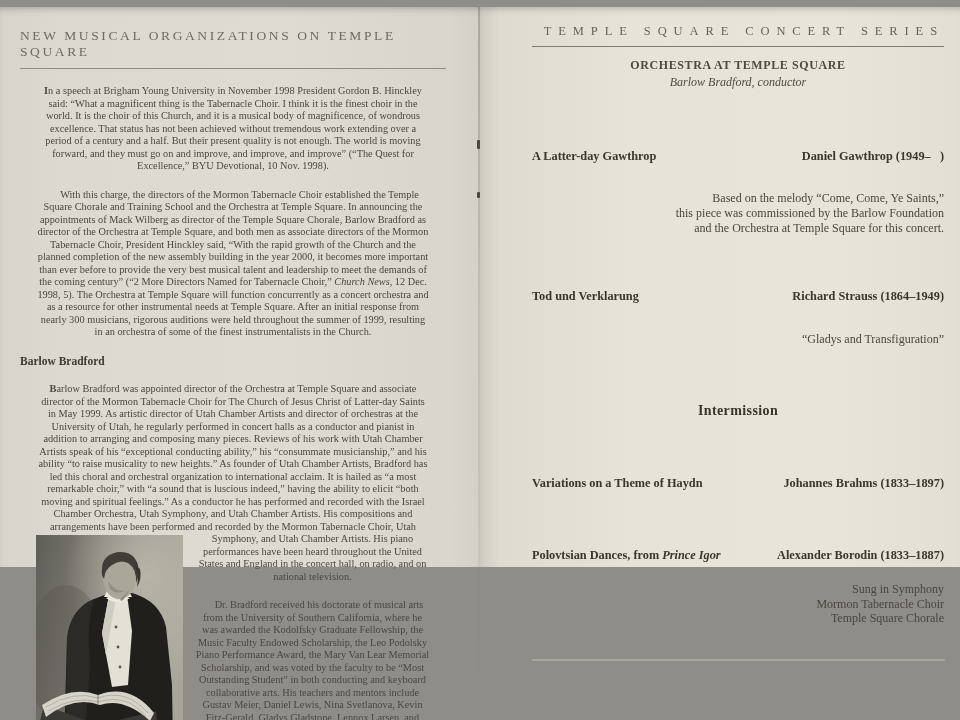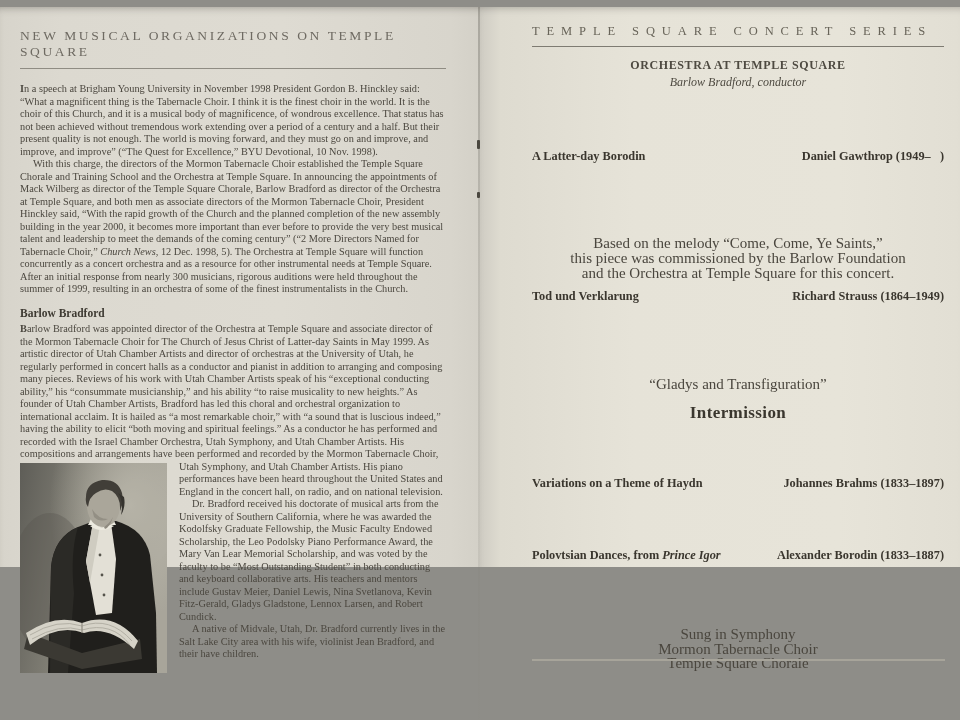--- a/index.html
+++ b/index.html
@@ -29,51 +29,51 @@
   .staple-2{top:185px;height:6px;}
 
   
   .left-content{position:absolute;left:20px;top:21px;width:426px;}
   .left-heading{
     margin:0 0 14px 0;padding:0 0 8px 0;
     font-size:13.5px;font-weight:normal;letter-spacing:2.6px;
     color:#6e6a62;border-bottom:1px solid #8f8c83;
   }
   .body-text{font-size:10.3px;line-height:12.5px;color:#4b473f;text-align:left;}
-  .body-text p{margin:0;}
+  .body-text p{margin:16px;text-align:center;}
   .body-text p.indent{text-indent:13px;}
   p.lead::first-letter{font-weight:bold;}
   .bio-heading{
     margin:11px 0 4px 0;font-size:11.5px;font-weight:bold;color:#3e3a32;
   }
   .it{font-style:italic;}
   .photo-float{
     float:left;width:147px;height:210px;margin:2px 12px 1px 0;
     box-shadow:inset 0 0 6px rgba(0,0,0,.25);
   }
   .photo-float svg{display:block;width:147px;height:210px;}
 
   
-  .rp{position:absolute;color:#4b473f;}
+  .rp{position:absolute;color:#4b473f;text-align:right;}
   .right-heading{
     left:52px;top:17px;width:412px;margin:0;padding:0 0 7px 0;
     font-size:12.5px;font-weight:normal;letter-spacing:6.9px;
     color:#686459;border-bottom:1px solid #7e7b72;white-space:nowrap;
   }
   .concert-title{left:52px;top:51px;width:412px;text-align:center;font-size:12px;font-weight:bold;letter-spacing:.6px;color:#4e4a41;}
   .conductor-line{left:52px;top:68px;width:412px;text-align:center;font-size:12px;font-style:italic;color:#4e4a41;}
   .program-row{
     left:52px;width:412px;display:flex;justify-content:space-between;
     font-size:12.3px;font-weight:bold;color:#3a362e;
   }
   .row-1{top:142px;} .row-2{top:282px;} .row-3{top:469px;gap:44px;} .row-4{top:541px;}
-  .note-block{left:52px;width:412px;text-align:center;font-size:15px;line-height:15px;color:#4a463e;margin-top:45px;}
+  .note-block{left:52px;width:412px;text-align:right;font-size:12px;line-height:15px;color:#4a463e;}
   .note-1{top:184px;} .note-2{top:325px;}
   .performers{top:575px;line-height:14.6px;}
-  .intermission{left:52px;top:396px;width:412px;text-align:center;font-size:17px;font-weight:bold;color:#3a362e;letter-spacing:.4px;}
+  .intermission{left:52px;top:396px;width:412px;text-align:center;font-size:14px;font-weight:bold;color:#3a362e;letter-spacing:.4px;}
   .bottom-rule{left:52px;top:652px;width:413px;height:2px;background:#a7a49a;}
 </style>
 </head>
 <body>
 
 <div class="booklet">
 
   <div class="page page-left">
     <div class="left-content">
       <h1 class="left-heading">NEW MUSICAL ORGANIZATIONS ON TEMPLE SQUARE</h1>
@@ -138,21 +138,21 @@
       </div>
     </div>
   </div>
 
   <div class="page page-right">
     <h1 class="rp right-heading">TEMPLE SQUARE CONCERT SERIES</h1>
     <div class="rp concert-title">ORCHESTRA AT TEMPLE SQUARE</div>
     <div class="rp conductor-line">Barlow Bradford, conductor</div>
 
     <div class="rp program-row row-1">
-      <span>A Latter-day Borodin</span>
+      <span>A Latter-day Gawthrop</span>
       <span>Daniel Gawthrop (1949–&nbsp;&nbsp;&nbsp;)</span>
     </div>
     <div class="rp note-block note-1">
       <div>Based on the melody “Come, Come, Ye Saints,”</div>
       <div>this piece was commissioned by the Barlow Foundation</div>
       <div>and the Orchestra at Temple Square for this concert.</div>
     </div>
 
     <div class="rp program-row row-2">
       <span>Tod und Verklarung</span>

